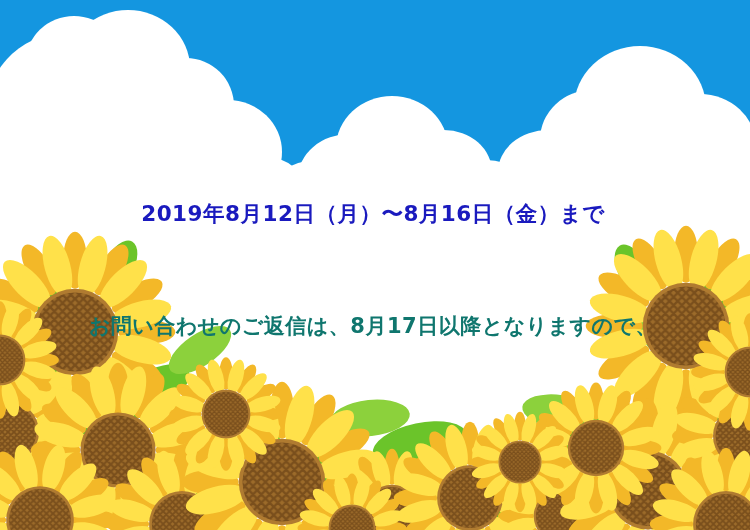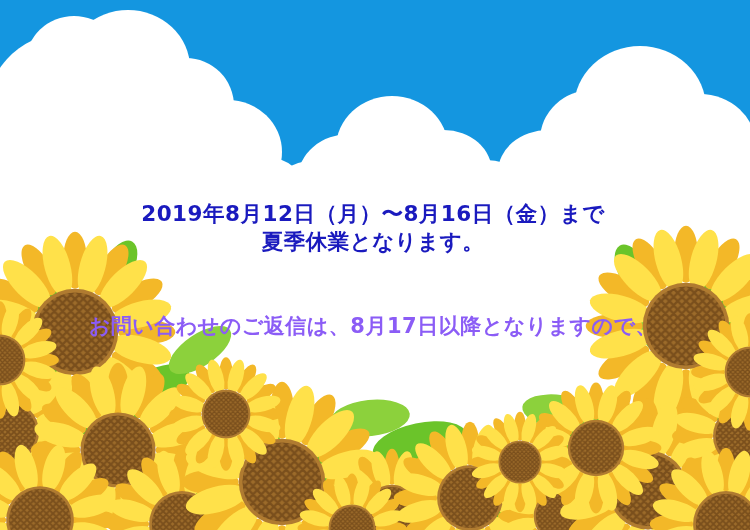--- a/index.html
+++ b/index.html
@@ -81,24 +81,23 @@
         <ellipse cx="640" cy="176" rx="72" ry="56"></ellipse>
         <ellipse cx="520" cy="196" rx="48" ry="36"></ellipse>
       </g>
     </svg>
   </div>
 
   <div id="whiteband"></div>
 
   <div class="textlayer" id="block-dates" style="color:#1A1ABE">
     <span class="tline">2019年8月12日（月）〜8月16日（金）まで</span>
-    <span class="tline">夏季休業となります。</span>
-  </div>
-
-  <div class="textlayer" id="block-notice" style="color:#8b5cf6">
+  </div>
+
+  <div class="textlayer" id="block-notice" style="color:#0f766e">
     <span class="tline">お問い合わせのご返信は、8月17日以降となりますので、</span>
   </div>
 
   <div id="flora">
     <svg viewBox="0 0 750 530" preserveAspectRatio="none">
       <defs>
 
         <pattern id="hatch" width="9" height="9" patternUnits="userSpaceOnUse">
           <rect width="9" height="9" fill="#9C6B2A"></rect>
           <path d="M0 0 L9 9 M9 0 L0 9" stroke="#7A4F1C" stroke-width="2.6" stroke-linecap="round"></path>

